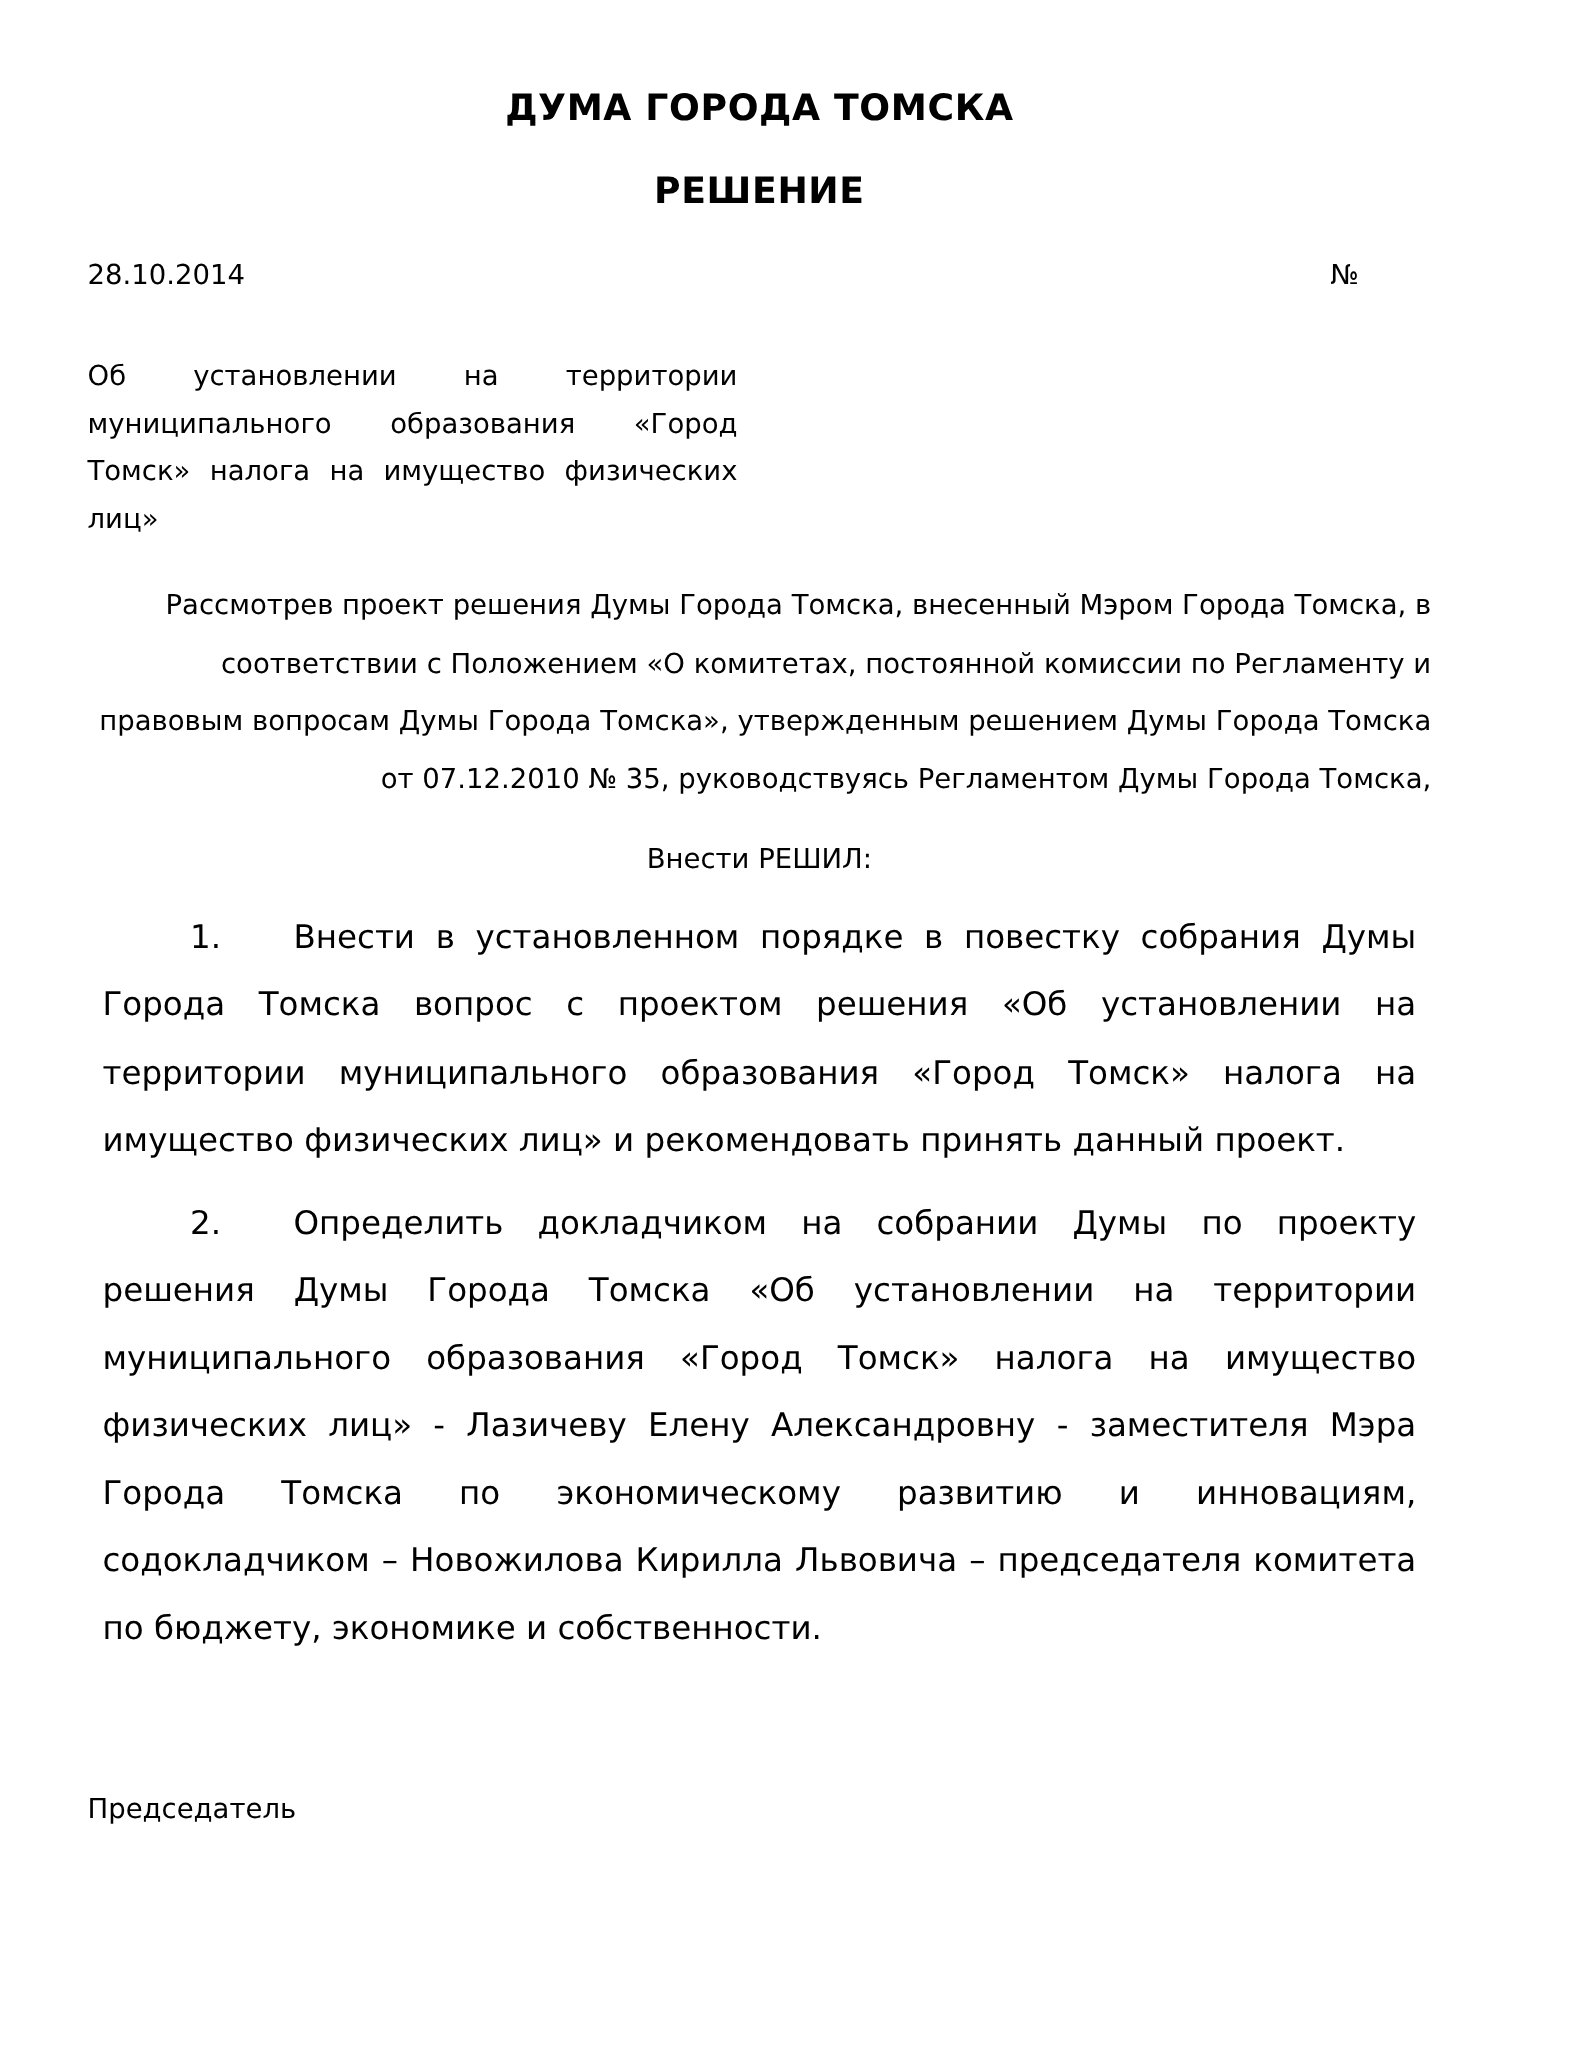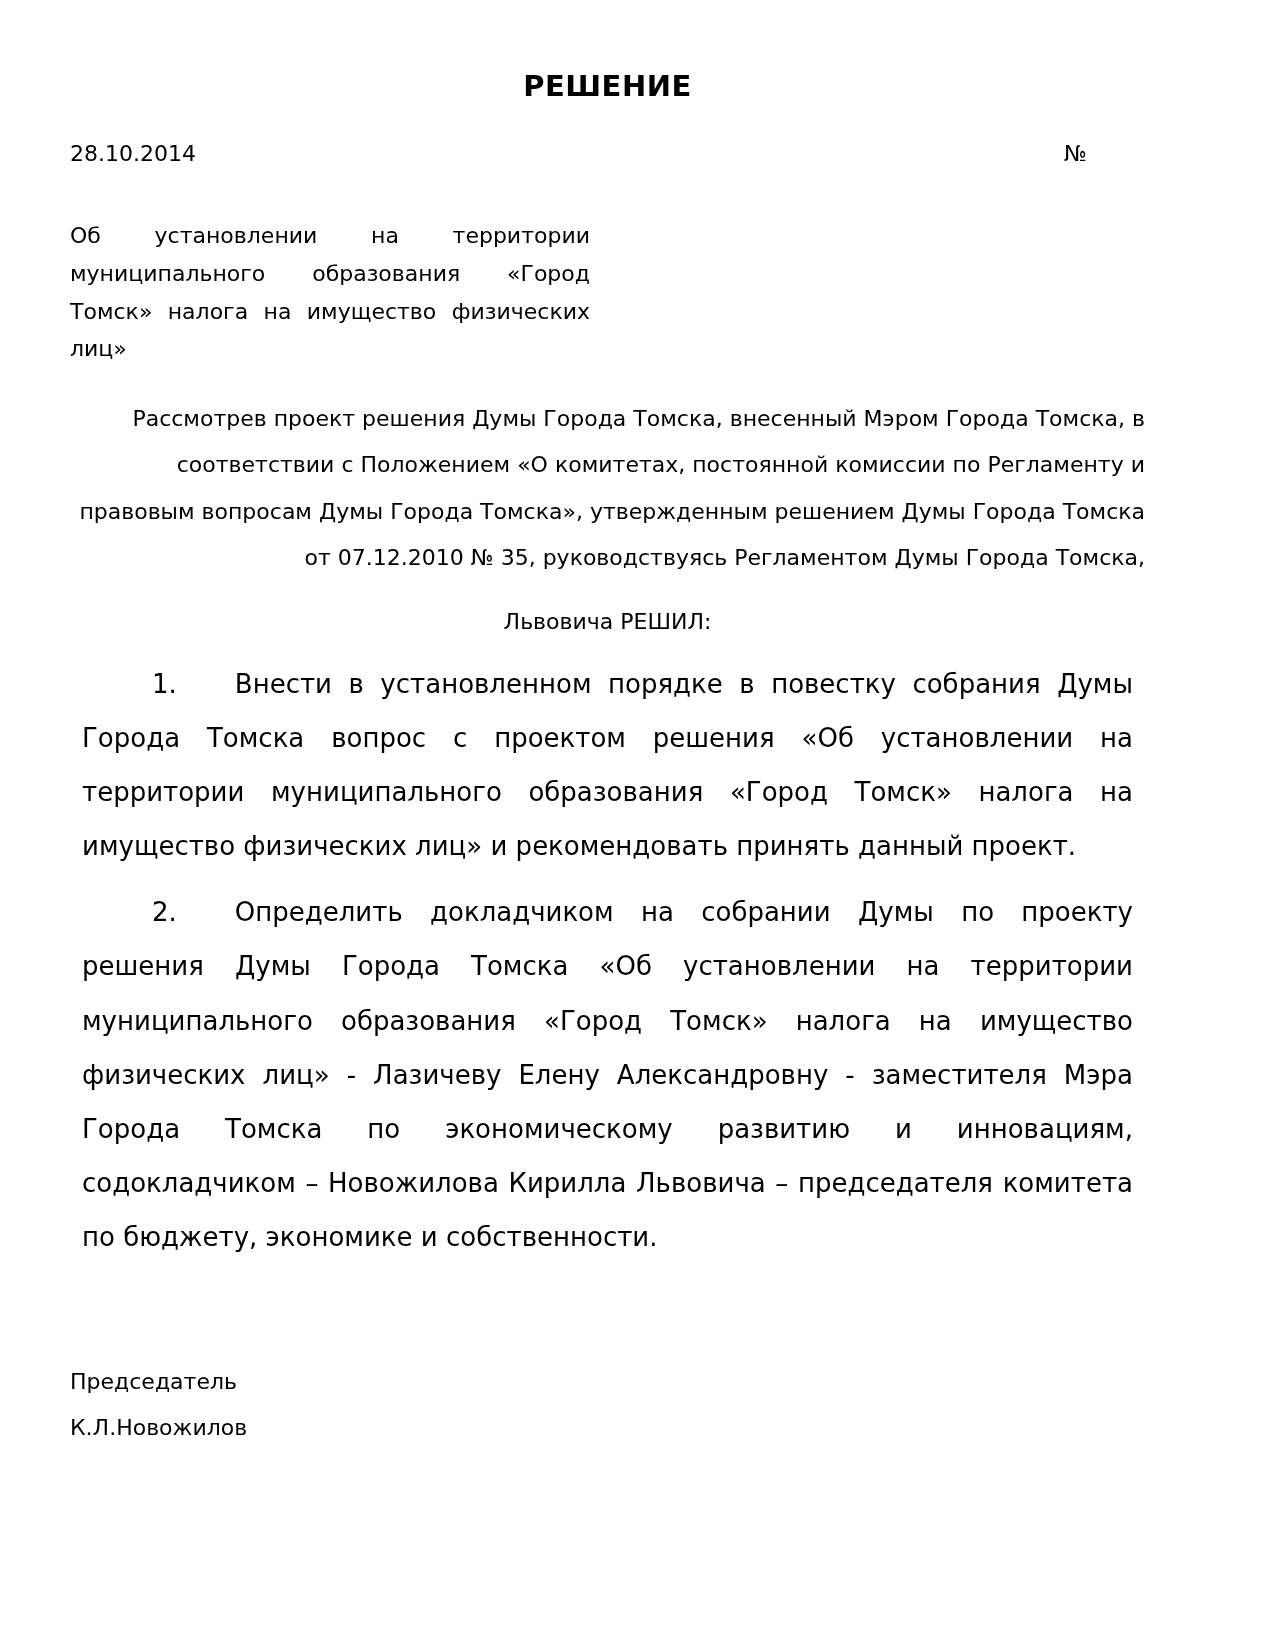--- a/index.html
+++ b/index.html
@@ -75,41 +75,41 @@
     font-size: 22px;
     line-height: 2.1;
   }
   .signature div { white-space: nowrap; }
 </style>
 </head>
 <body>
 
 <div class="page">
 
+  <h1 class="doc-heading">ДУМА ГОРОДА ТОМСКА</h1>
 
 
   <h1 class="doc-heading">РЕШЕНИЕ</h1>
 
   <div class="date-row">
     <span>28.10.2014</span>
     <span class="number-sign">№</span>
   </div>
 
   <div class="subject">Об установлении на территории муниципального образования «Город Томск» налога на имущество физических лиц»</div>
 
   <p class="preamble">Рассмотрев проект решения Думы Города Томска, внесенный Мэром Города Томска, в соответствии с Положением «О комитетах, постоянной комиссии по Регламенту и правовым вопросам Думы Города Томска», утвержденным решением Думы Города Томска от 07.12.2010 № 35, руководствуясь Регламентом Думы Города Томска,</p>
 
-  <p class="resolution-heading">Львовича РЕШИЛ:</p>
+  <p class="resolution-heading">Внести РЕШИЛ:</p>
 
   <p class="item">
     <span>1.</span><span class="tab"></span><span>Внести в установленном порядке в повестку собрания Думы Города Томска вопрос с проектом решения «Об установлении на территории муниципального образования «Город Томск» налога на имущество физических лиц» и рекомендовать принять данный проект.</span>
   </p>
 
   <p class="item">
     <span>2.</span><span class="tab"></span><span>Определить докладчиком на собрании Думы по проекту решения Думы Города Томска «Об установлении на территории муниципального образования «Город Томск» налога на имущество физических лиц» - Лазичеву Елену Александровну - заместителя Мэра Города Томска по экономическому развитию и инновациям, содокладчиком – Новожилова Кирилла Львовича – председателя комитета по бюджету, экономике и собственности.</span>
   </p>
 
   <div class="signature">
     <div>Председатель</div>
-    <div>К.Л.Новожилов</div>
   </div>
 
 </div>
 
 </body></html>

